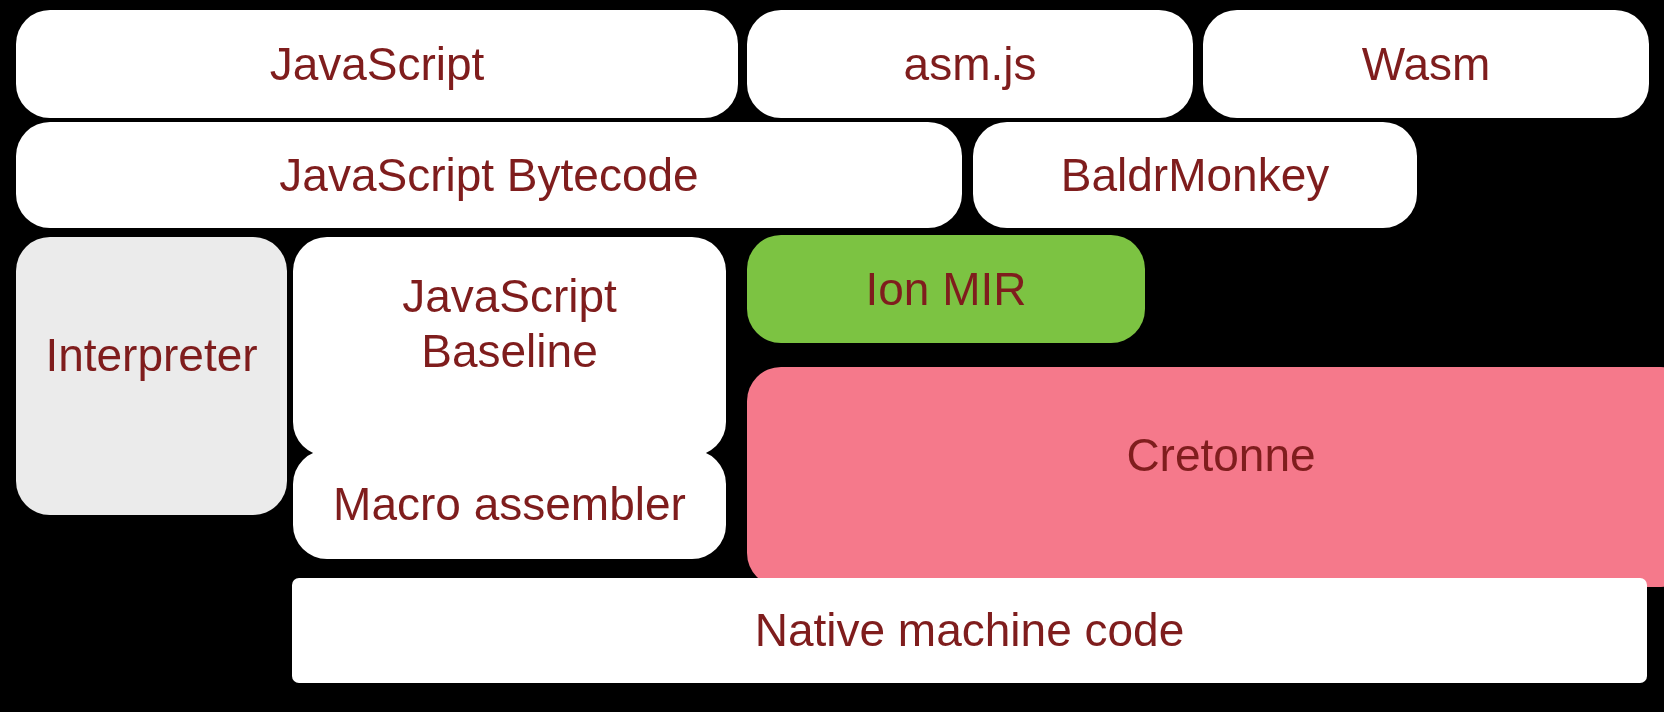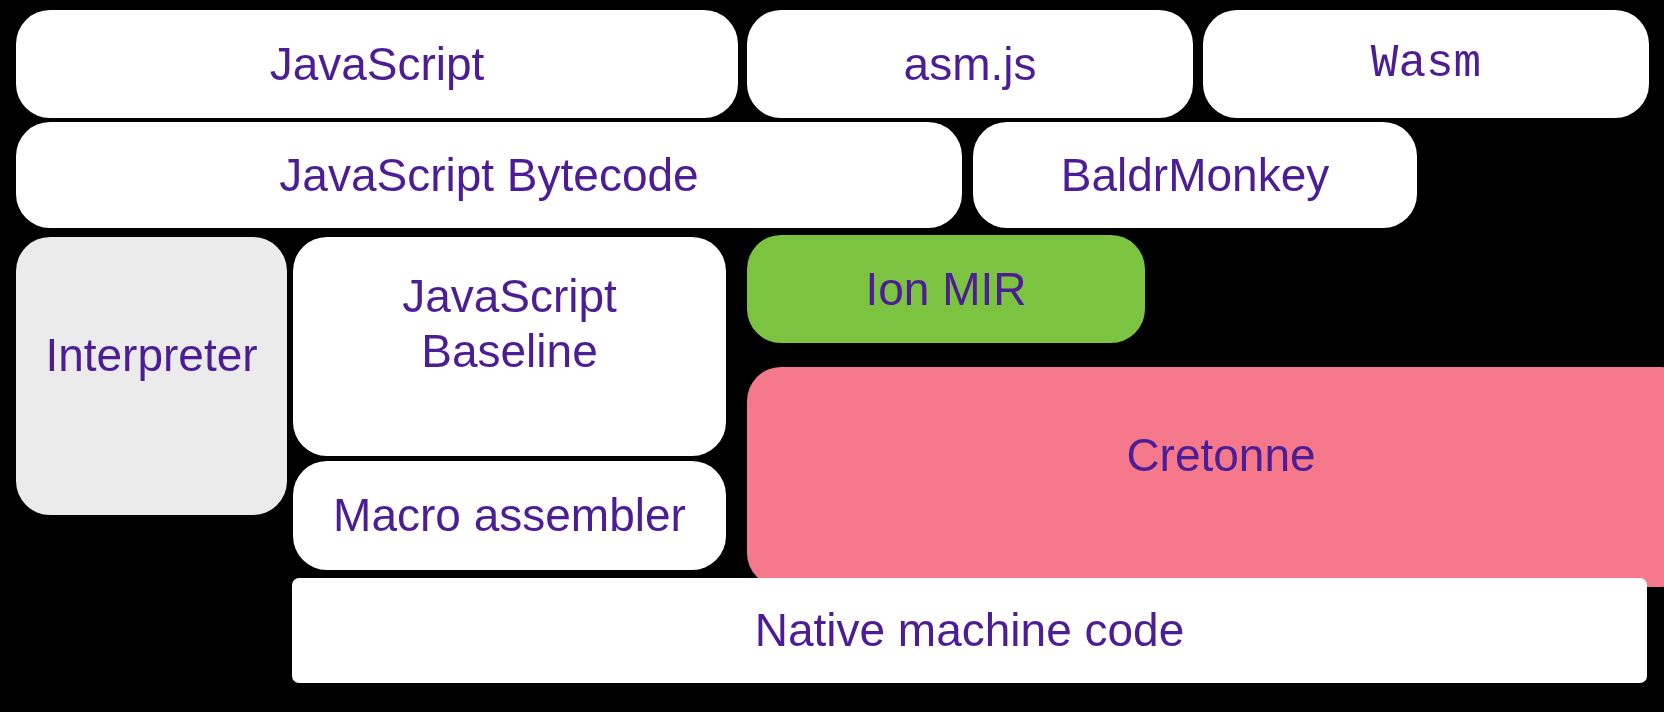--- a/index.html
+++ b/index.html
@@ -14,41 +14,41 @@
     background: #000000;
     overflow: hidden;
     font-family: "Liberation Sans", "DejaVu Sans", sans-serif;
   }
   .box {
     position: absolute;
     display: flex;
     align-items: center;
     justify-content: center;
     background: #ffffff;
-    color: #4c1d95;
+    color: #7f1d1d;
     border-radius: 34px;
     font-size: 46px;
     line-height: 1.18;
     text-align: center;
     white-space: pre-line;
     box-sizing: border-box;
   }
   
   .b-javascript   { left: 16px;   top: 10px;  width: 722px;  height: 108px; }
   .b-asmjs        { left: 747px;  top: 10px;  width: 446px;  height: 108px; }
-  .b-wasm         { left: 1203px; top: 10px;  width: 446px;  height: 108px; font-family: Liberation Mono, monospace; }
+  .b-wasm         { left: 1203px; top: 10px;  width: 446px;  height: 108px; }
   
   .b-bytecode     { left: 16px;   top: 122px; width: 946px;  height: 106px; }
   .b-baldrmonkey  { left: 973px;  top: 122px; width: 444px;  height: 106px; }
   
   .b-interpreter  { left: 16px;   top: 237px; width: 271px;  height: 278px; background: #ebebeb; padding-bottom: 42px; }
   .b-baseline     { left: 293px;  top: 237px; width: 433px;  height: 219px; padding-bottom: 46px; }
   .b-ionmir       { left: 747px;  top: 235px; width: 398px;  height: 108px; background: #7cc342; }
   .b-cretonne     { left: 747px;  top: 350px; width: 948px;  height: 220px; background: #f5798b; padding-bottom: 44px; margin-top: 17px; }
-  .b-macroasm     { left: 293px;  top: 461px; width: 433px;  height: 109px; }
+  .b-macroasm     { left: 293px;  top: 450px; width: 433px;  height: 109px; }
   
   .b-native       { left: 292px;  top: 578px; width: 1355px; height: 105px; border-radius: 7px; }
 </style>
 </head>
 <body>
 
 <div class="canvas">
 
   <div class="box b-javascript">JavaScript</div>
 

